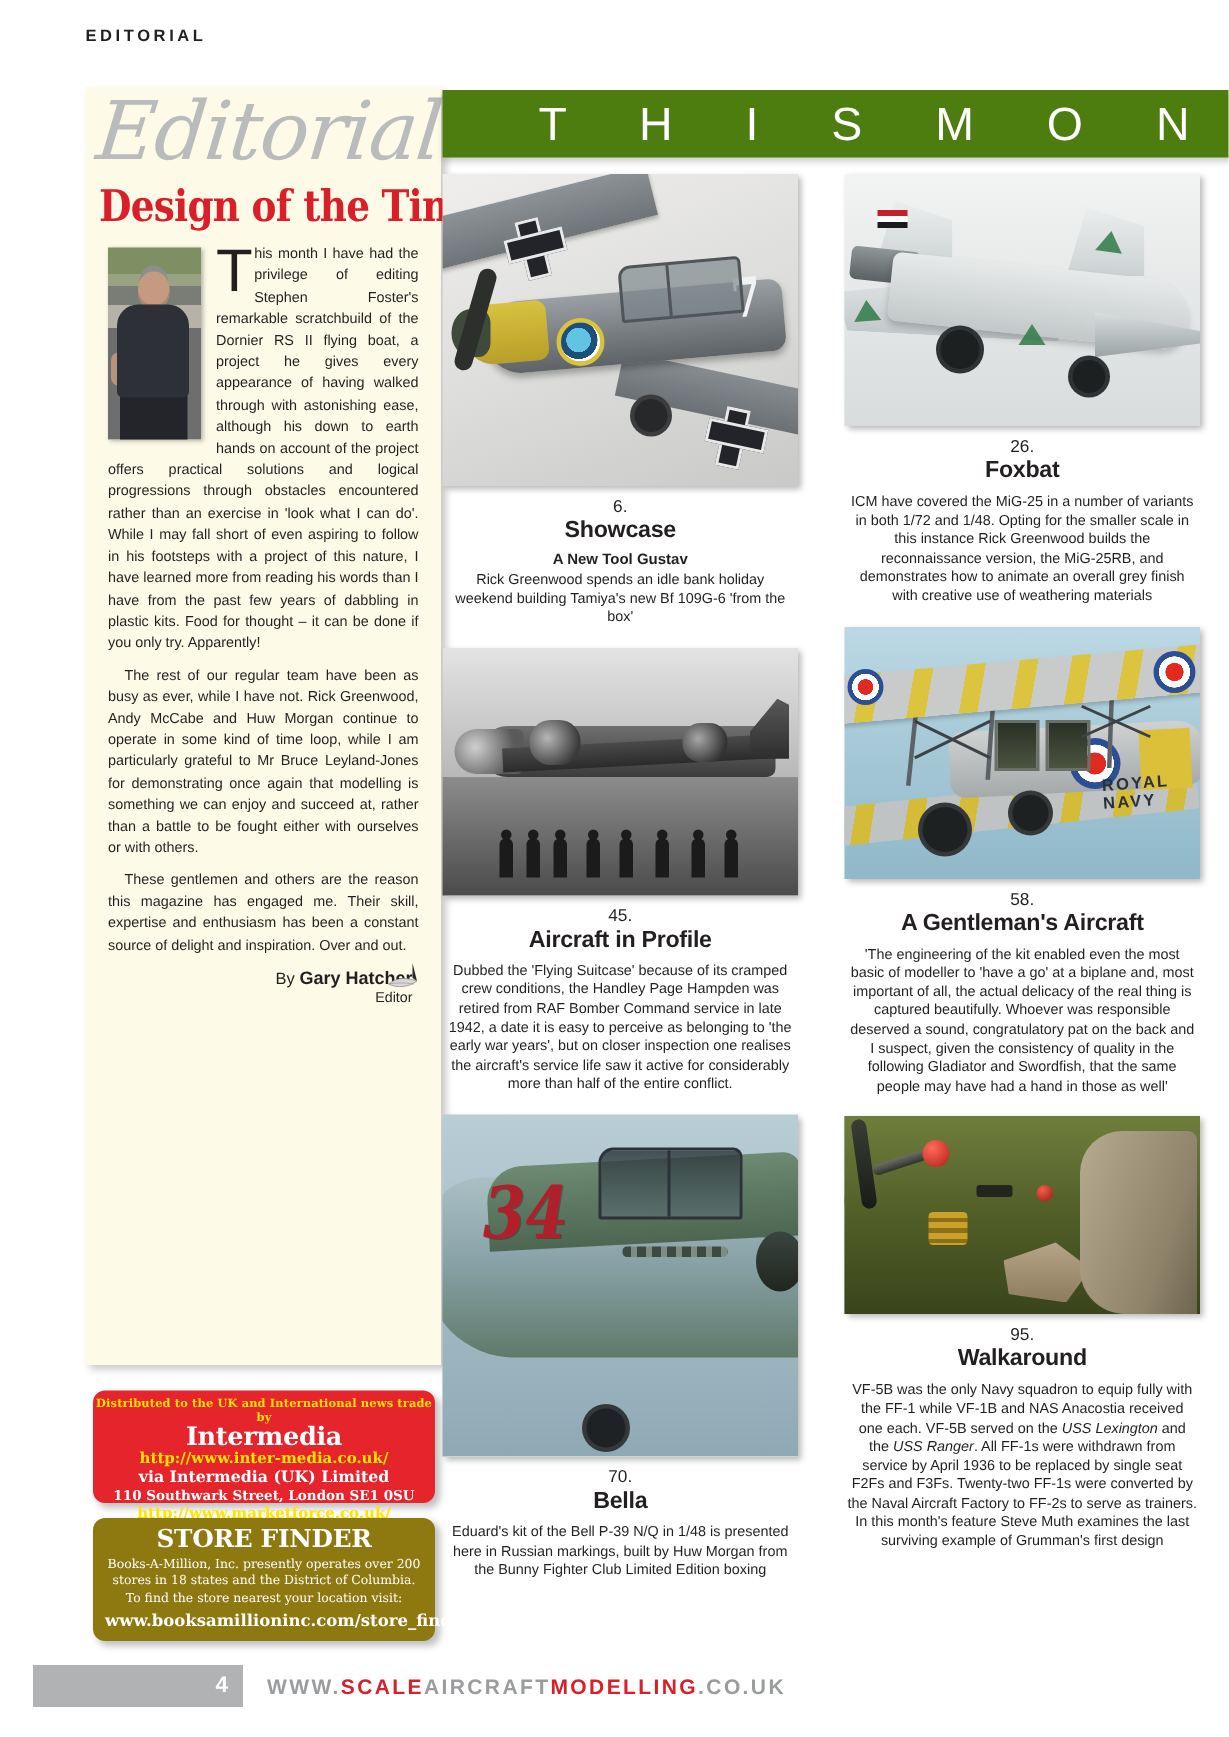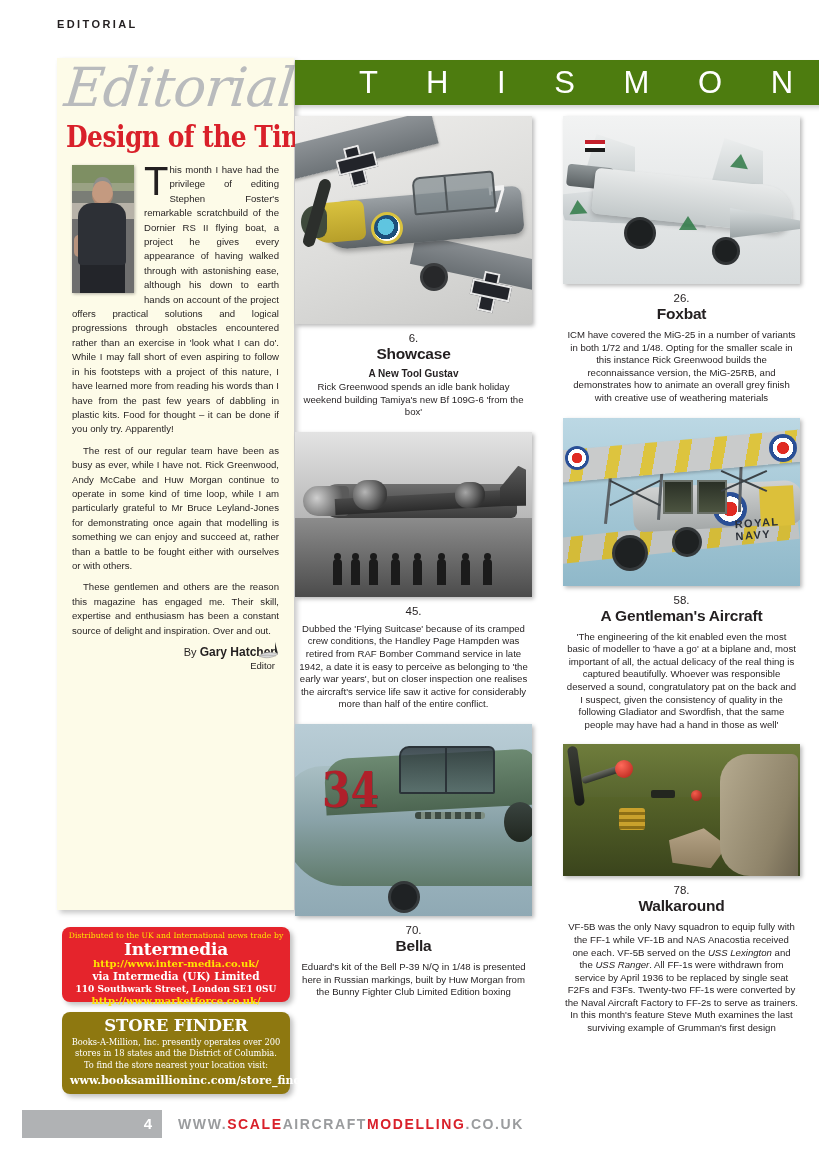--- a/index.html
+++ b/index.html
@@ -154,21 +154,21 @@
     background: #e5242c;
     border-radius: 8px;
     box-shadow: 3px 3px 5px rgba(0,0,0,0.25);
     color: #ffffff;
     text-align: center;
     font-family: "DejaVu Serif", serif;
     padding-top: 4px;
     box-sizing: border-box;
   }
   .promo-red .l1 {
-    font-size: 7.6px; font-weight: normal;
+    font-size: 7.6px; font-weight: bold;
     color: #ffe400;
     letter-spacing: 0.1px;
   }
   .promo-red .l2 {
     font-size: 17px; font-weight: bold;
     line-height: 18px;
     margin-top: 0px;
     letter-spacing: -0.2px;
   }
   .promo-red .l3, .promo-red .l5, .promo-red .l6 {
@@ -366,21 +366,21 @@
   .hp-crew i {
     position:absolute; bottom:0; width:9px; height:26px;
     background:#1b1b1b; border-radius:4px 4px 0 0;
   }
   .hp-crew i::before {
     content:""; position:absolute; left:1px; top:-6px; width:7px; height:7px;
     background:#1b1b1b; border-radius:50%;
   }
 
   
-  .ph-p39 { height: 192px; background: linear-gradient(#b9cdd6,#8fa9b4); }
+  .ph-p39 { height: 228px; background: linear-gradient(#b9cdd6,#8fa9b4); font-style: italic; }
   .p39-body {
     position:absolute; left:-12px; top:42px; width:280px; height:120px;
     background: linear-gradient(#a9bfc4 0%, #8aa3a9 45%, #5f7a6a 100%);
     border-radius: 40px 20px 30px 60px;
   }
   .p39-upper {
     position:absolute; left:30px; top:30px; width:210px; height:56px;
     background: linear-gradient(#6d8a72,#4d6652);
     border-radius: 24px 12px 0 0;
     transform: rotate(-3deg);
@@ -683,20 +683,21 @@
           <i style="left:56px"></i>
           <i style="left:74px"></i>
         <i style="left:96px"></i>
           <i style="left:118px"></i>
           <i style="left:142px"></i>
         <i style="left:166px"></i>
           <i style="left:188px"></i>
       </div>
     </div>
     <div class="pagenum">45.</div>
+    <div class="item-title">Aircraft in Profile</div>
     <div class="item-desc spaced">Dubbed the 'Flying Suitcase' because of its cramped crew conditions, the Handley Page Hampden was retired from RAF Bomber Command service in late 1942, a date it is easy to perceive as belonging to 'the early war years', but on closer inspection one realises the aircraft's service life saw it active for considerably more than half of the entire conflict.</div>
   </div>
 
   <div class="item">
     <div class="thumb ph-p39">
       <div class="p39-body"></div>
       <div class="p39-upper"></div>
       <div class="p39-34">34</div>
       <div class="p39-canopy"></div>
       <div class="p39-exh"></div>
@@ -764,21 +765,21 @@
       <div class="ck-floor"></div>
       <div class="ck-stick"></div>
       <div class="ck-lever"></div>
       <div class="ck-knob"></div>
       <div class="ck-sw"></div>
       <div class="ck-knob2"></div>
       <div class="ck-brass"></div>
       <div class="ck-rud"></div>
       <div class="ck-seat"></div>
     </div>
-    <div class="pagenum">78.</div>
+    <div class="pagenum">95.</div>
     <div class="item-title">Walkaround</div>
     <div class="item-desc spaced"><span>VF-5B was the only Navy squadron to equip fully with the FF-1 while VF-1B and NAS Anacostia received one each. VF-5B served on the </span><i>USS Lexington</i><span> and the </span><i>USS Ranger</i><span>. All FF-1s were withdrawn from service by April 1936 to be replaced by single seat F2Fs and F3Fs. Twenty-two FF-1s were converted by the Naval Aircraft Factory to FF-2s to serve as trainers. In this month's feature Steve Muth examines the last surviving example of Grumman's first design</span></div>
   </div>
 </div>
 
 <div class="footer-bar"></div>
 <div class="footer-num">4</div>
 <div class="footer-url"><span>WWW.</span><span class="red">SCALE</span><span>AIRCRAFT</span><span class="red">MODELLING</span><span>.CO.UK</span></div>
 
 </body></html>

